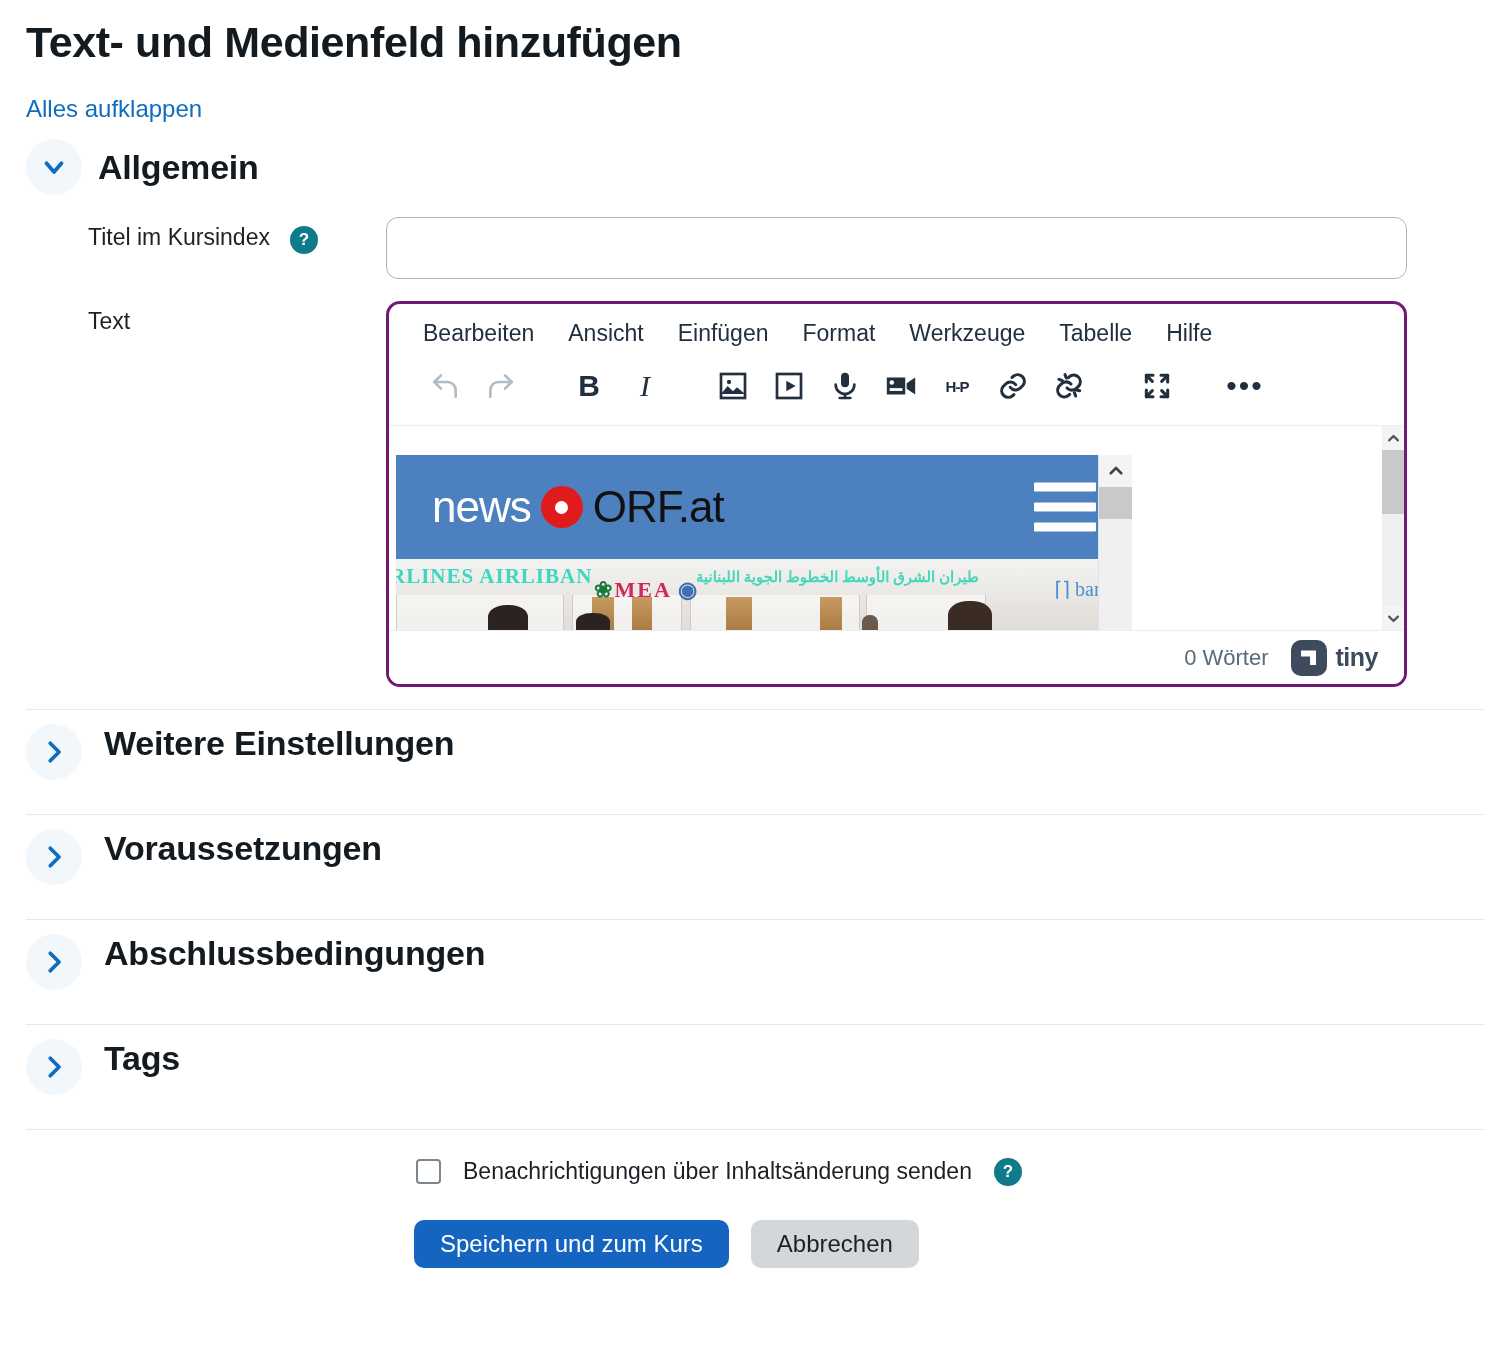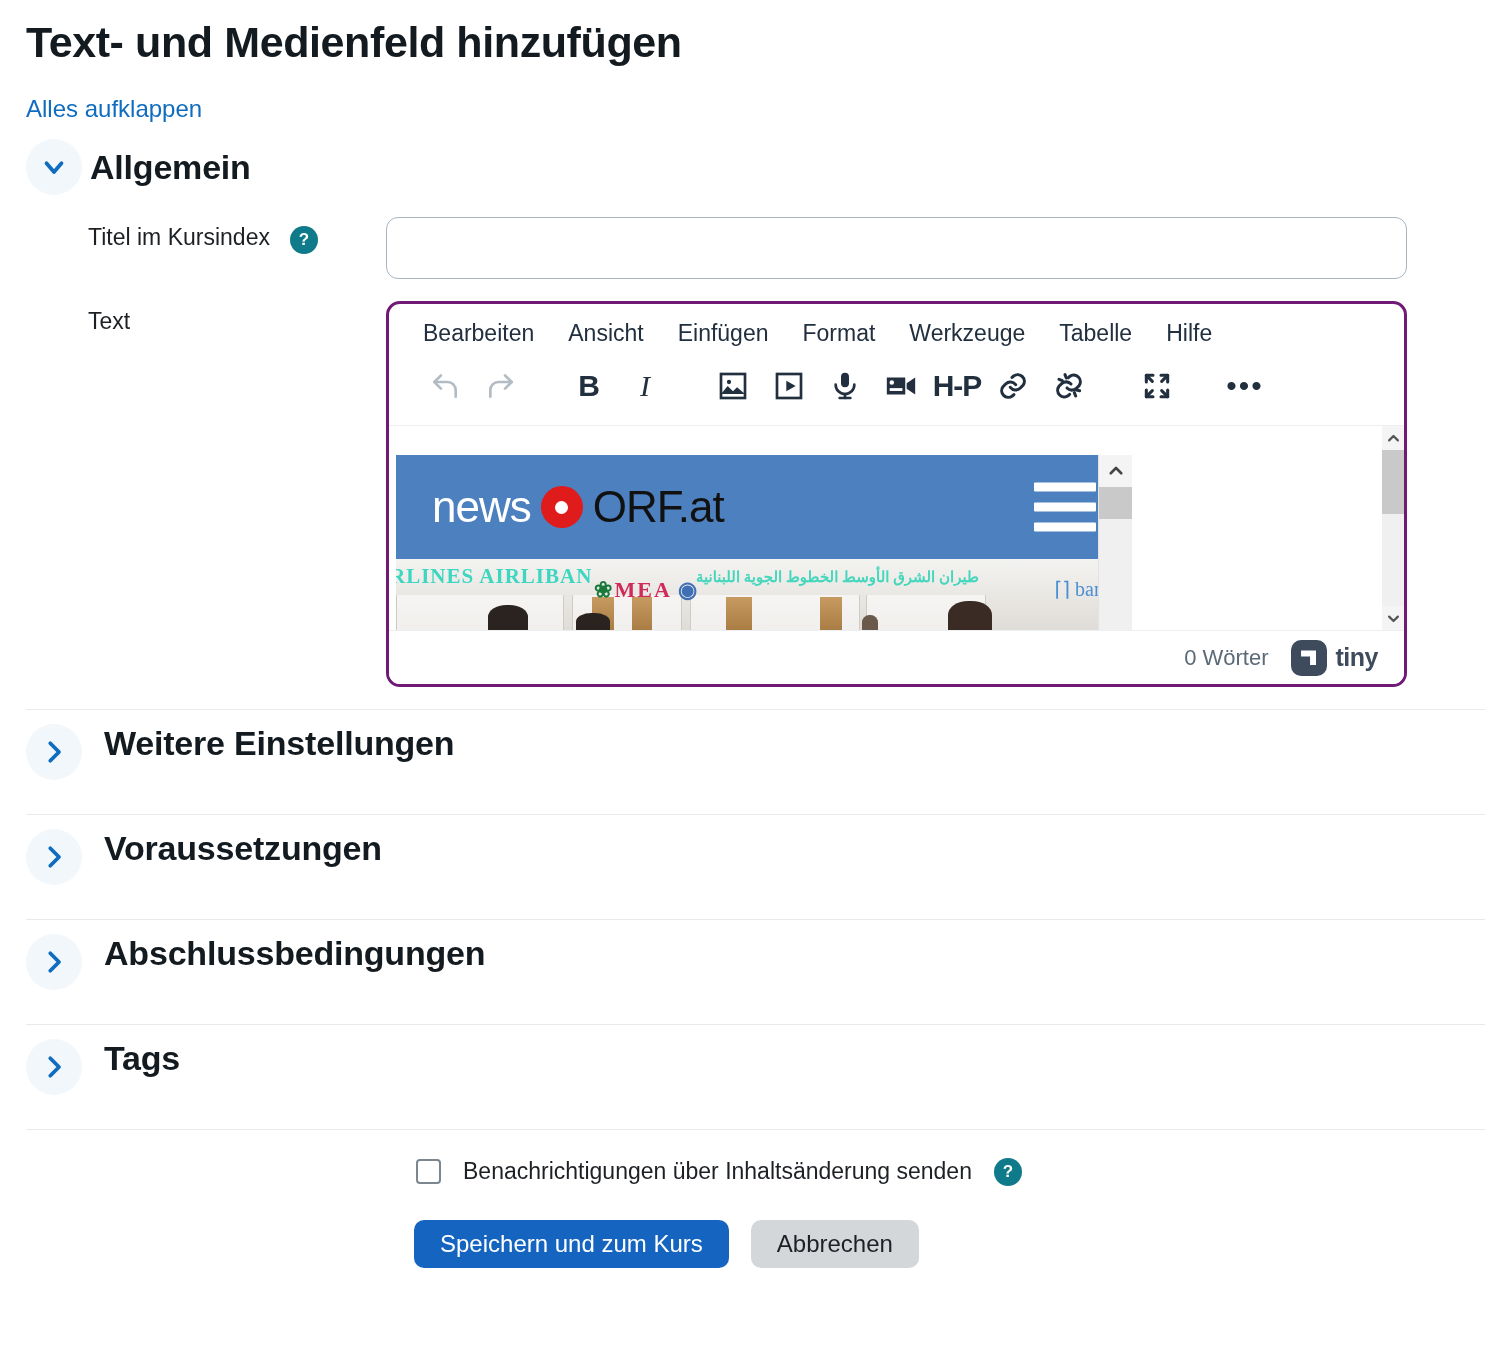--- a/index.html
+++ b/index.html
@@ -29,21 +29,21 @@
     color: #0f6cbf;
     font-size: 24px;
     text-decoration: none;
     cursor: pointer;
   }
 
   
   .section-head {
     display: flex;
     align-items: center;
-    gap: 8px;
+    gap: 16px;
     margin-top: 16px;
   }
   .chev {
     width: 56px; height: 56px;
     border-radius: 50%;
     background: #f2f7fb;
     display: flex; align-items: center; justify-content: center;
     flex: 0 0 auto;
     cursor: pointer;
   }
@@ -124,21 +124,21 @@
     width: 56px; height: 50px;
     display: flex; align-items: center; justify-content: center;
     cursor: pointer;
     color: #222f3e;
     flex: 0 0 auto;
   }
   .tb-btn.disabled { color: #b3bcc4; cursor: default; }
   .tb-gap { width: 32px; flex: 0 0 auto; }
   .tb-btn .glyph-b { font-weight: bold; font-size: 30px; font-family: "Liberation Sans", sans-serif; }
   .tb-btn .glyph-i { font-style: italic; font-size: 30px; font-family: "Liberation Serif", serif; }
-  .tb-btn .glyph-h5p { font-weight: bold; font-size: 30px; letter-spacing: -1px; }
+  .tb-btn .glyph-h5p { font-weight: bold; font-size: 15px; letter-spacing: -1px; }
   .tb-btn .glyph-dots { font-size: 30px; line-height: 0.4; letter-spacing: 2px; }
 
   
   .editor-body {
     position: relative;
     height: 205px;
     border-top: 1px solid #eceff1;
     background: #ffffff;
     overflow: hidden;
   }

